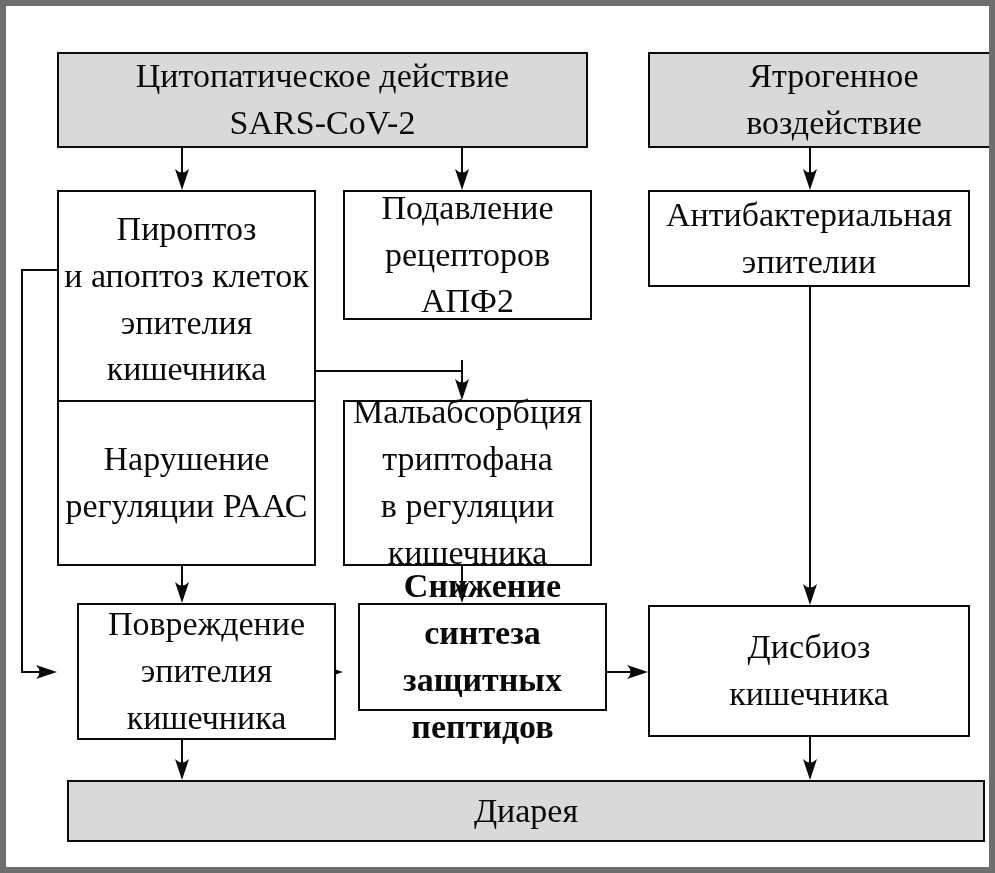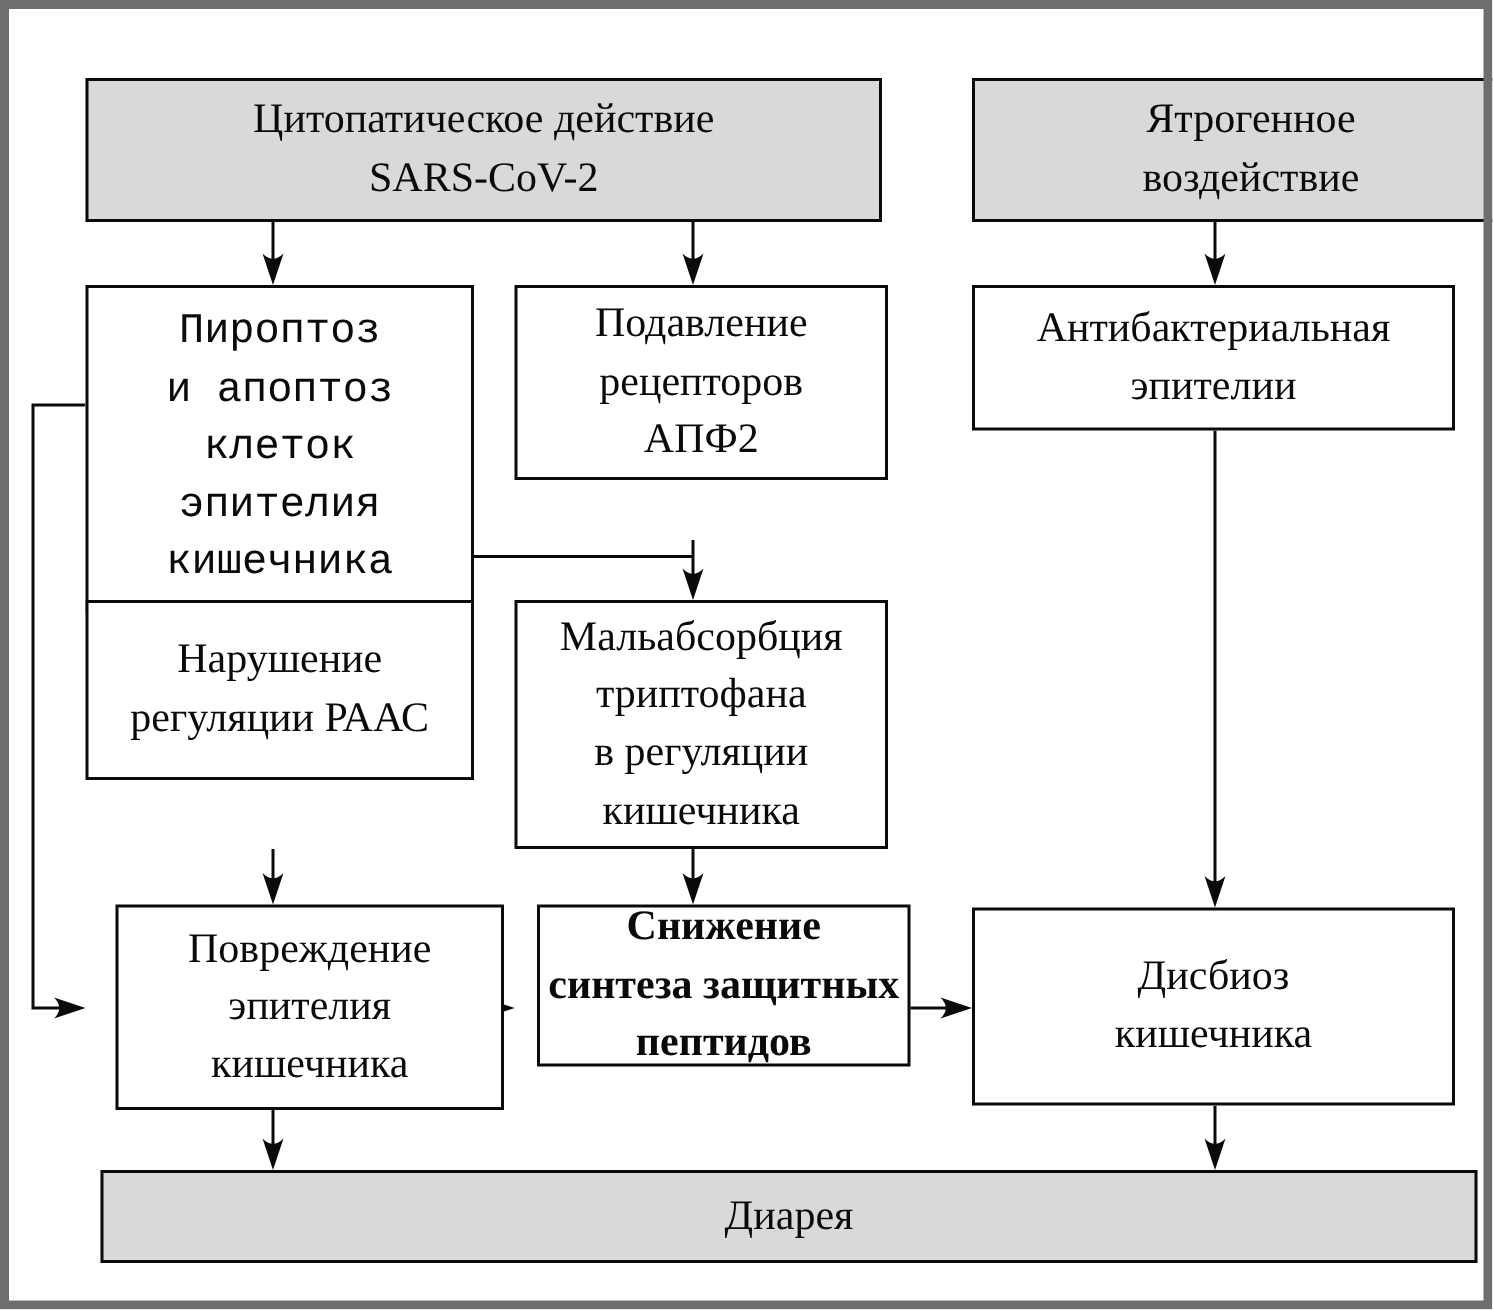--- a/index.html
+++ b/index.html
@@ -40,21 +40,21 @@
   .node {
     position: absolute;
     box-sizing: border-box;
     border: 2px solid #0a0a0a;
     background: #ffffff;
     display: flex;
     align-items: center;
     justify-content: center;
     text-align: center;
     white-space: pre-line;
-    font-size: 28px;
+    font-size: 34px;
     line-height: 1.38;
     color: #0a0a0a;
     z-index: 2;
   }
   .node.gray {
     background: #d9d9d9;
   }
 </style>
 </head>
 <body>
@@ -128,33 +128,33 @@
       <path class="head" d="M810,780 L803,759 Q810,766 817,759 Z"></path>
     </g>
   </svg>
 
   <div class="node gray" style="left:57px; top:52px; width:531px; height:96px;">Цитопатическое действие
 SARS-CoV-2</div>
 
   <div class="node gray" style="left:648px; top:52px; width:372px; height:96px;">Ятрогенное
 воздействие</div>
 
-  <div class="node" style="left:57px; top:190px; width:259px; height:219px;font-family:Liberation Mono, monospace;">Пироптоз
+  <div class="node" style="left:57px; top:190px; width:259px; height:219px;">Пироптоз
 и апоптоз клеток
 эпителия
 кишечника</div>
 
   <div class="node" style="left:343px; top:190px; width:249px; height:130px;">Подавление
 рецепторов
 АПФ2</div>
 
   <div class="node" style="left:648px; top:190px; width:322px; height:97px;">Антибактериальная
 эпителии</div>
 
-  <div class="node" style="left:57px; top:400px; width:259px; height:120px;">Нарушение
+  <div class="node" style="left:57px; top:400px; width:259px; height:166px;">Нарушение
 регуляции РААС</div>
 
   <div class="node" style="left:343px; top:400px; width:249px; height:166px;">Мальабсорбция
 триптофана
 в регуляции
 кишечника</div>
 
   <div class="node" style="left:57px; top:603px; width:259px; height:137px;margin-left:20px;">Повреждение
 эпителия
 кишечника</div>

